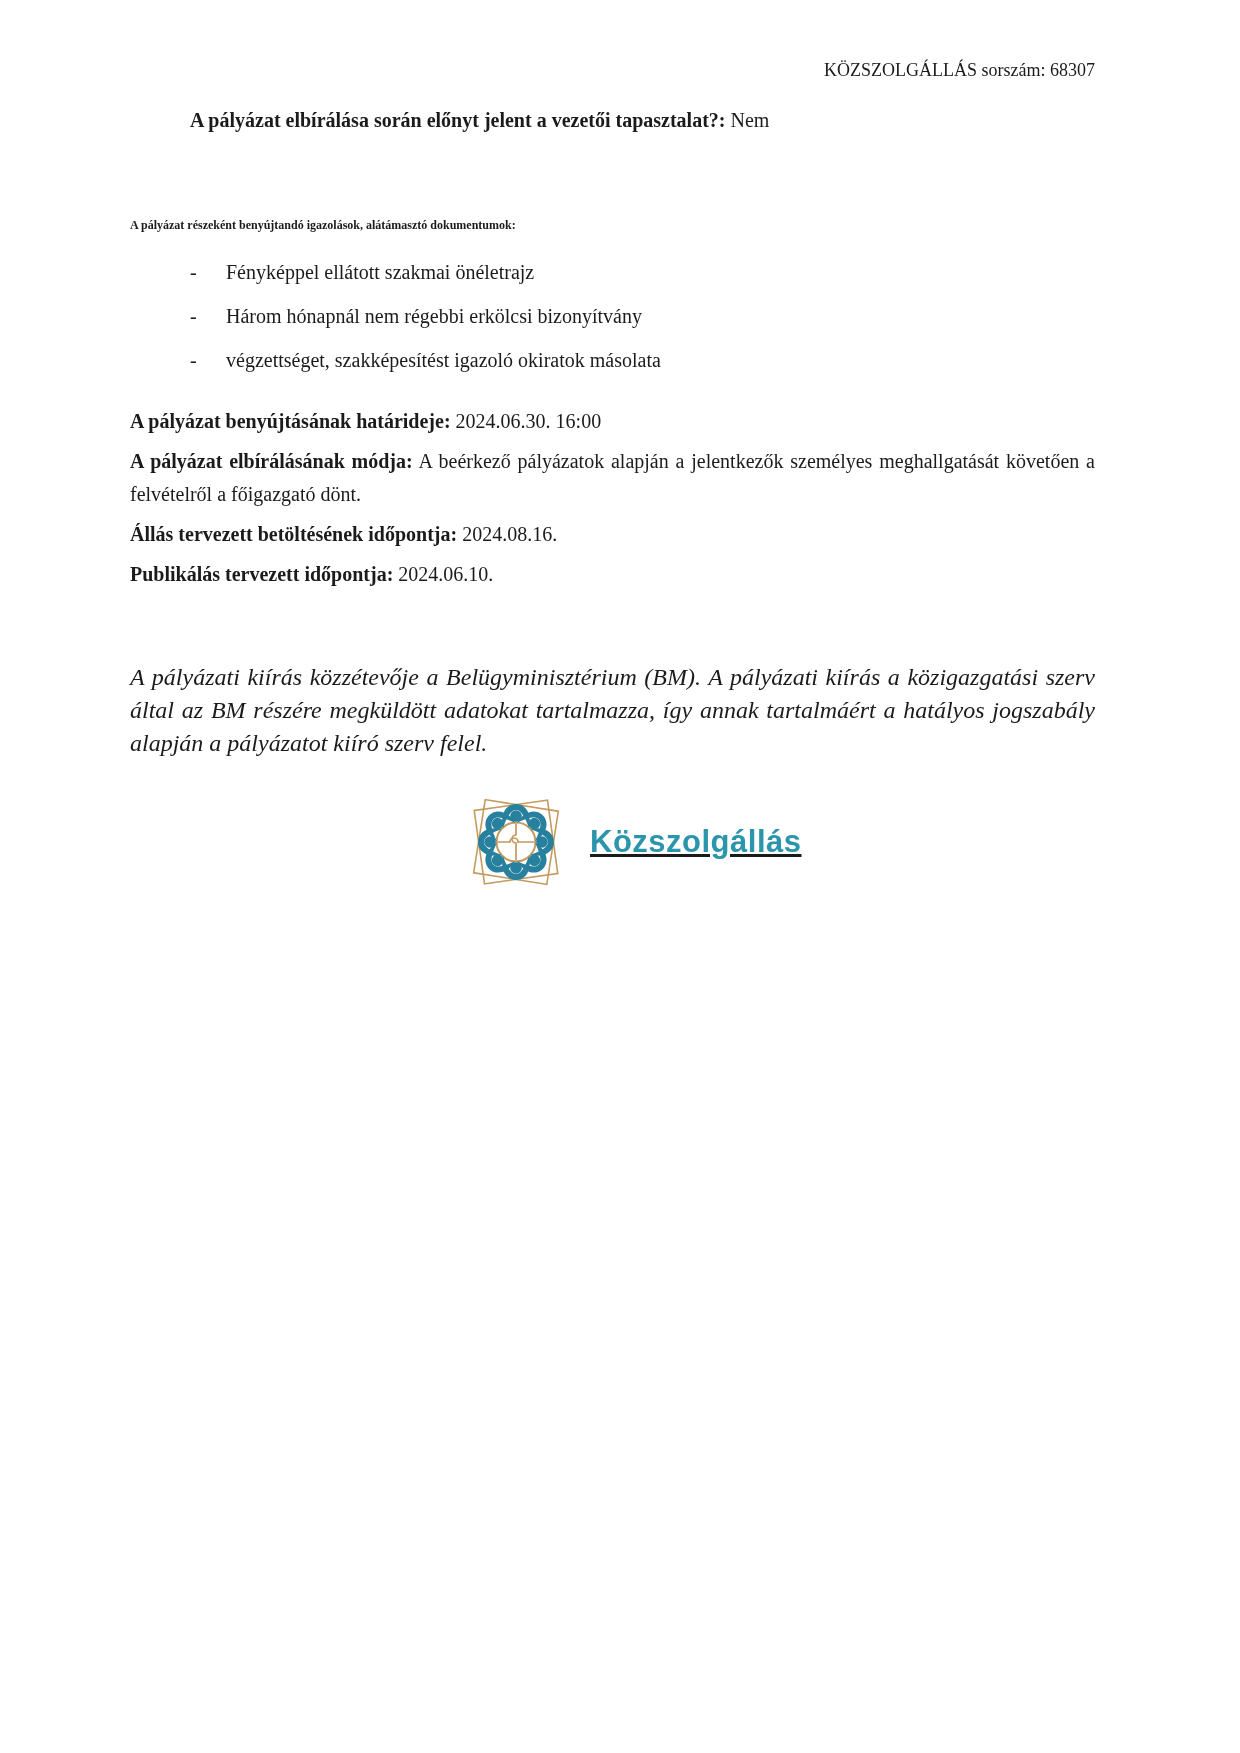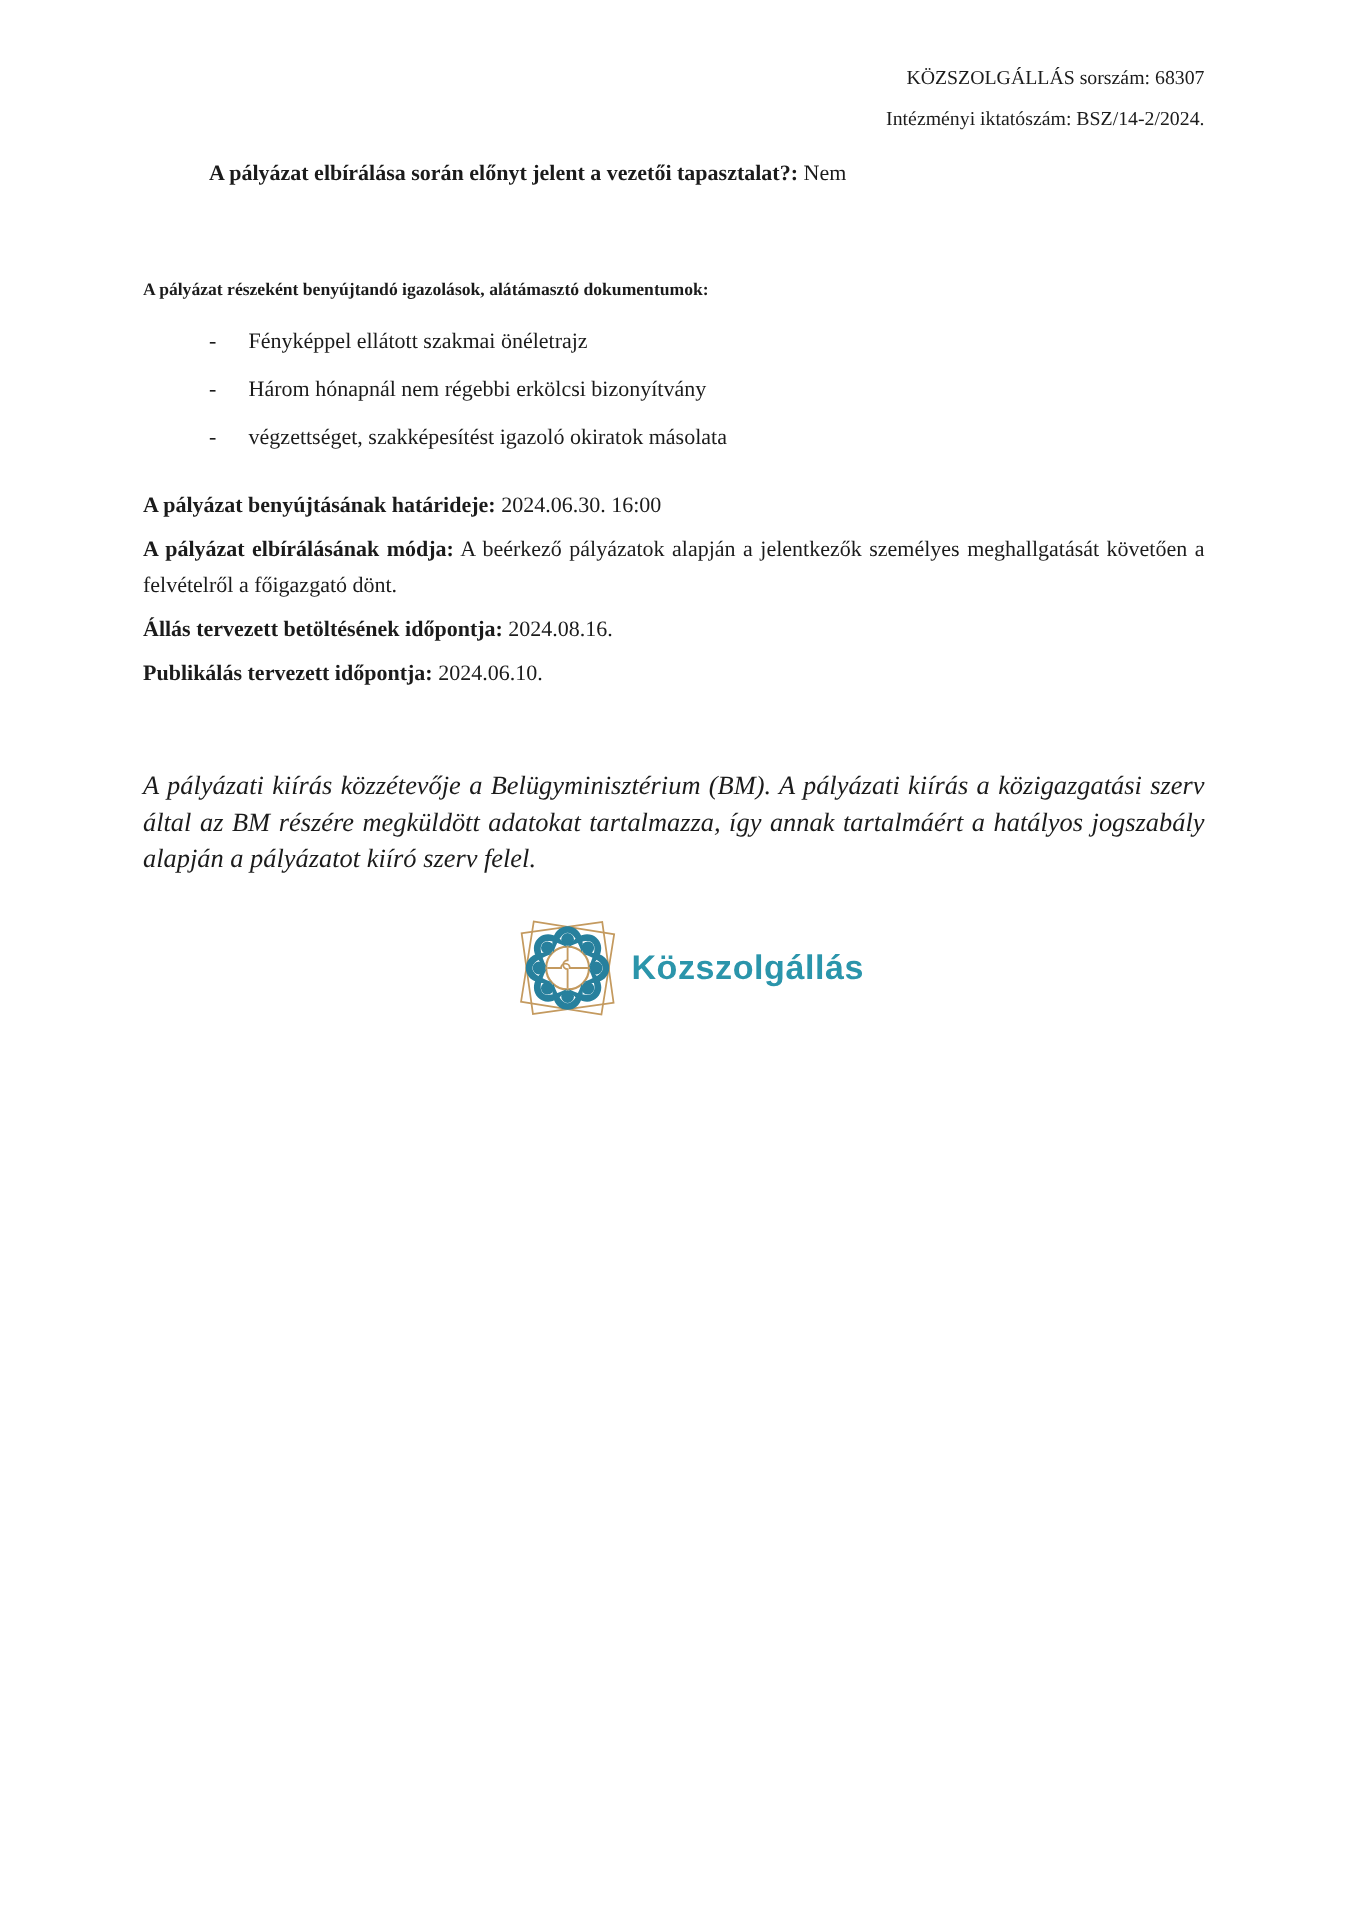--- a/index.html
+++ b/index.html
@@ -22,21 +22,21 @@
     margin: 26px 0 0 0;
     font-size: 20px;
     line-height: 27px;
     text-indent: 60px;
   }
   .question b { font-weight: bold; }
 
   .docs-heading {
     margin: 78px 0 0 0;
     font-weight: bold;
-    font-size: 16px;
+    font-size: 12px;
     line-height: 27px;
   }
   .docs-list { list-style: none; margin: 20px 0 0 0; padding: 0; }
   .docs-list li {
     display: flex;
     font-size: 20px;
     line-height: 26px;
     margin-bottom: 18px;
   }
   .bullet-dash { margin-left: 60px; width: 36px; flex: 0 0 auto; }
@@ -52,38 +52,38 @@
     line-height: 33px;
     font-style: italic;
     text-align: justify;
   }
 
   .logo {
     margin-top: 30px;
     margin-left: 336px;
     display: flex;
     align-items: center;
-    gap: 8px;
+    gap: 24px;
+    text-decoration: underline;
   }
   .logo-text {
     font-family: "Liberation Sans", "DejaVu Sans", sans-serif;
     font-weight: bold;
     font-size: 31px;
     letter-spacing: 0.5px;
     white-space: nowrap;
   }
 </style>
 </head>
 <body>
 
 <div class="page">
 
   <div class="header">
     <p>KÖZSZOLGÁLLÁS sorszám: 68307</p>
-    <p>Intézményi iktatószám: BSZ/14-2/2024.</p>
   </div>
 
   <p class="question"><b>A pályázat elbírálása során előnyt jelent a vezetői tapasztalat?:</b> <span>Nem</span></p>
 
   <p class="docs-heading">A pályázat részeként benyújtandó igazolások, alátámasztó dokumentumok:</p>
 
   <ul class="docs-list">
     <li>
       <span class="bullet-dash">-</span>
       <span>Fényképpel ellátott szakmai önéletrajz</span>

